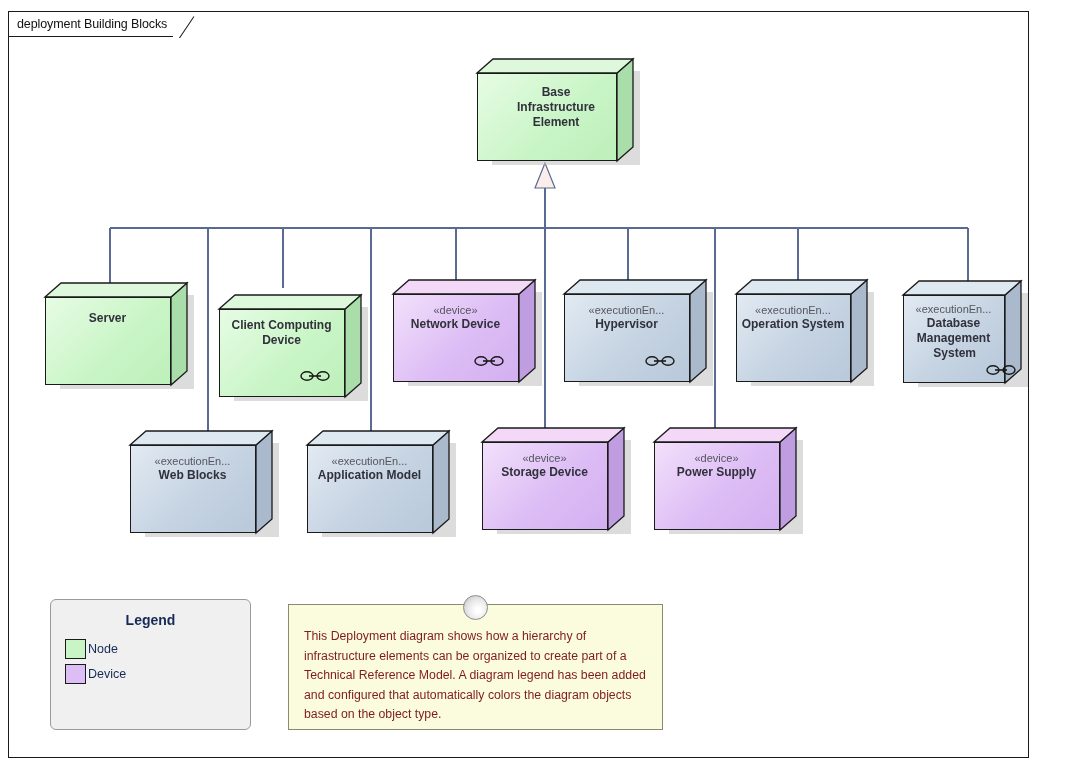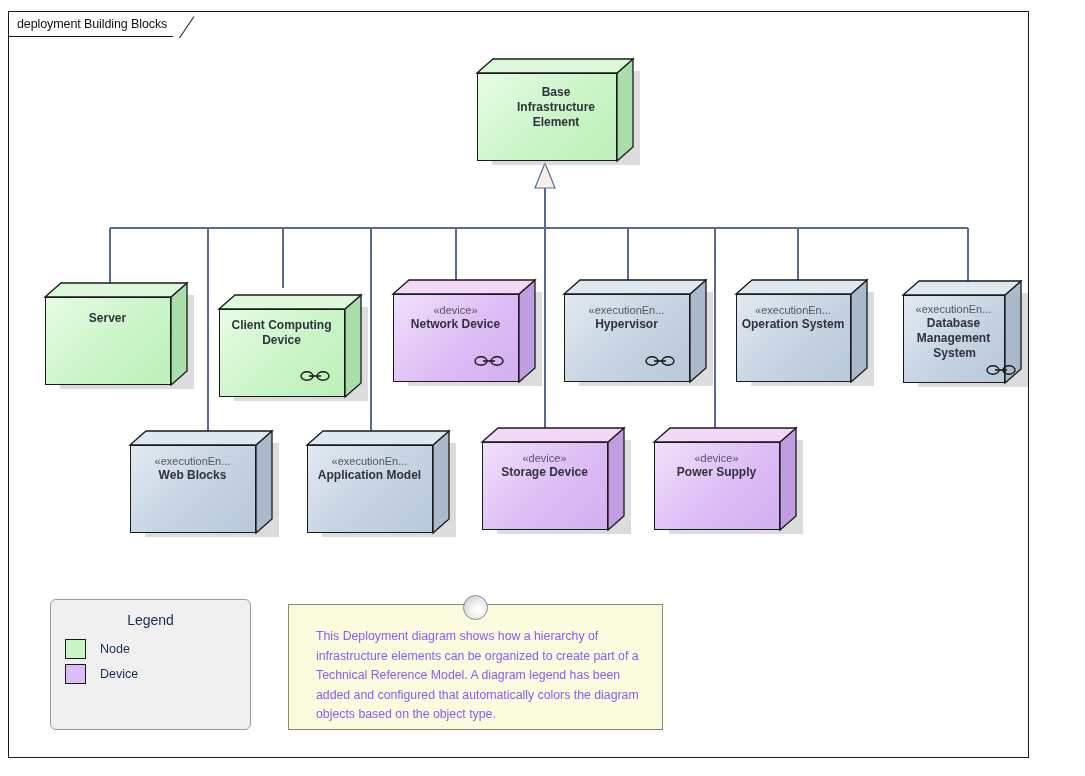--- a/index.html
+++ b/index.html
@@ -156,64 +156,64 @@
     height: 131px;
     background: #f0f0f0;
     border: 1px solid #9a9a9a;
     border-radius: 6px;
     box-sizing: border-box;
     z-index: 4;
   }
   #legend .legend-title {
     text-align: center;
     font-size: 14px;
-    font-weight: normal;
+    font-weight: bold;
     color: #152a55;
     margin-top: 12px;
   }
   #legend .legend-rows {
     margin-top: 8px;
     padding-left: 14px;
   }
   #legend .legend-row {
     display: flex;
     align-items: center;
     height: 25px;
   }
   #legend .swatch {
     width: 21px;
     height: 20px;
     border: 1.6px solid #1a1a1a;
     box-sizing: border-box;
     flex: 0 0 auto;
   }
   #legend .legend-label {
-    margin-left: 14px;
+    margin-left: 2px;
     font-size: 12.5px;
     color: #152a55;
     white-space: nowrap;
   }
 
   
   #note {
     position: absolute;
     left: 288px;
     top: 604px;
     width: 375px;
     height: 126px;
     background: #fbfbdd;
     border: 1px solid #8a8a6e;
     box-sizing: border-box;
     z-index: 4;
   }
   #note .note-text {
     font-size: 12.3px;
     line-height: 19.5px;
-    color: #8b5cf6;
-    padding: 22px 16px 0 27px;
+    color: #7f1d1d;
+    padding: 22px 16px 0 15px;
   }
   #note-anchor {
     position: absolute;
     left: 463px;
     top: 595px;
     width: 25px;
     height: 25px;
     border-radius: 50%;
     border: 1.4px solid #8c8c8c;
     background: radial-gradient(circle at 62% 62%, #ffffff 12%, #e6e6e6 55%, #bdbdbd 100%);

